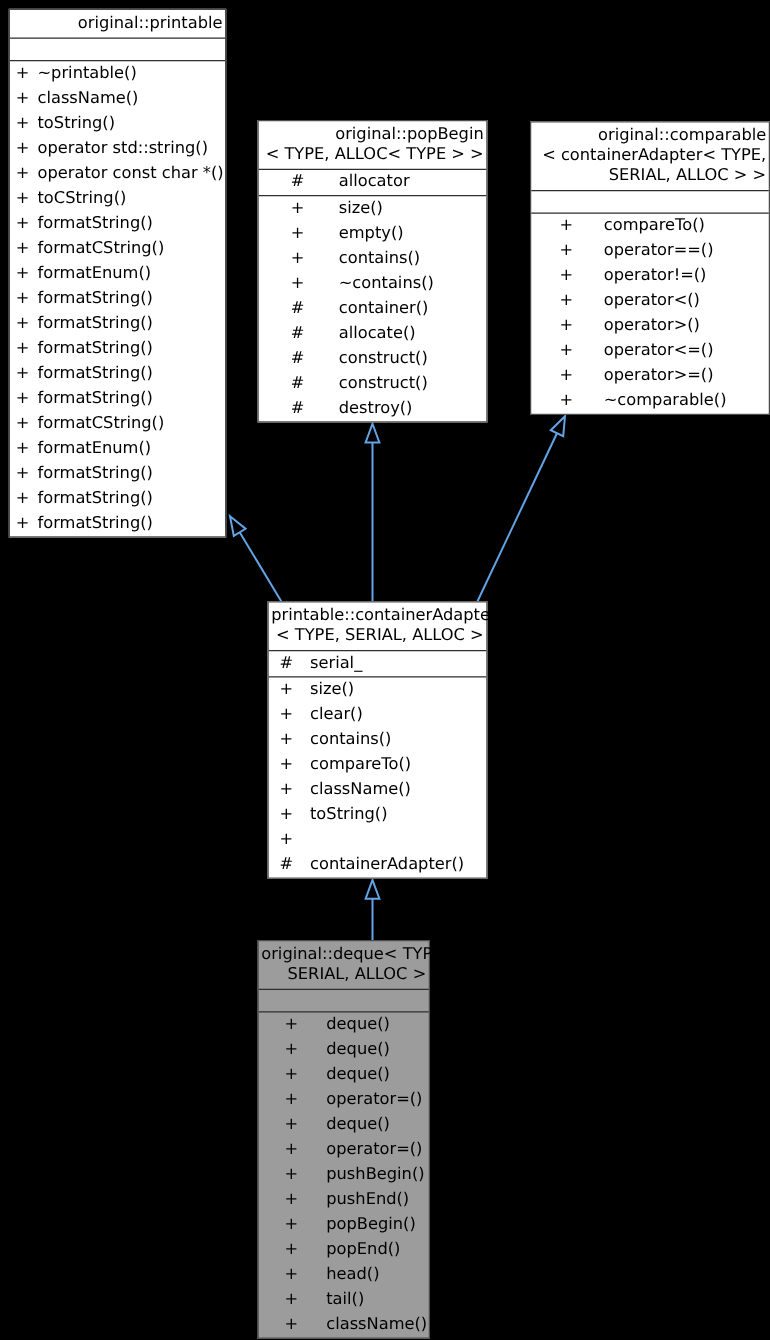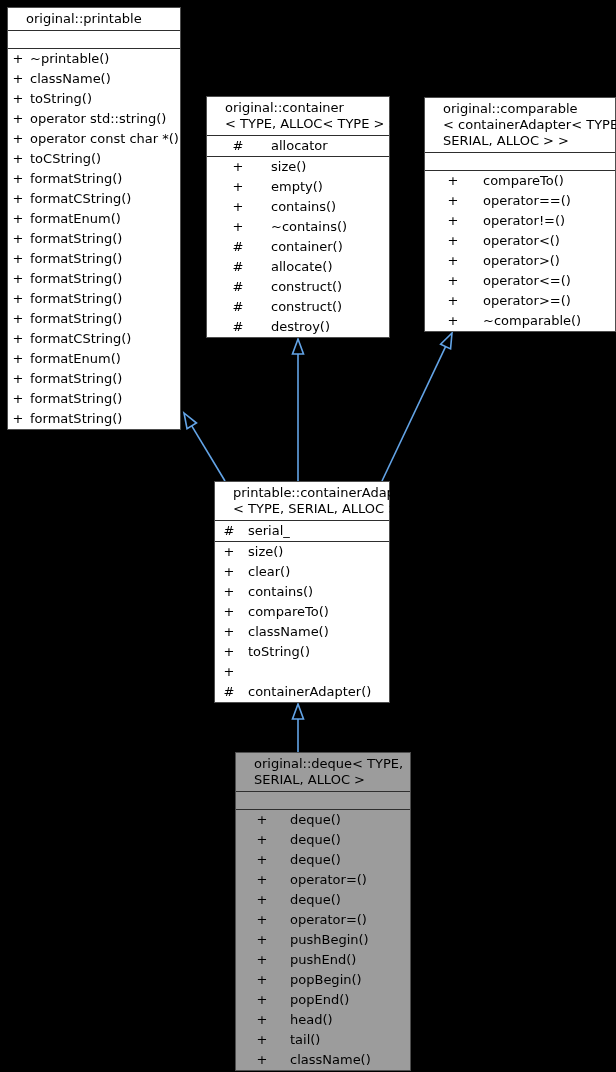--- a/index.html
+++ b/index.html
@@ -29,22 +29,22 @@
     border: 1px solid #4e4e4e;
     color: #000000;
     font-size: 13px;
     box-sizing: border-box;
     cursor: pointer;
   }
   .uml-node.highlight {
     background: #9c9c9c;
   }
   .sec-title {
-    padding: 3px 18px;
-    text-align: left;
+    padding: 3px 2px;
+    text-align: right;
     line-height: 16px;
     white-space: nowrap;
   }
   .sec-attrs {
     border-top: 1px solid #2e2e2e;
     border-bottom: 1px solid #2e2e2e;
     min-height: 17px;
   }
   .sec-methods {
     min-height: 4px;
@@ -166,21 +166,21 @@
           <span class="member-lbl">formatString()</span>
         </div>
         <div class="member-row">
           <span class="member-sym">+</span>
           <span class="member-lbl">formatString()</span>
         </div>
       </div>
     </div>
     <div class="uml-node" style="left: 206px; top: 96px; width: 184px; --padl: 6px; --sym: 50px; --gap: 8px; border-color: rgb(78, 78, 78);">
       <div class="sec-title">
-        <div>original::container</div>
+        <div>original::popBegin</div>
         <div>&lt; TYPE, ALLOC&lt; TYPE &gt; &gt;</div>
       </div>
       <div class="sec-attrs" style="border-color: rgb(46, 46, 46);">
         <div class="member-row">
           <span class="member-sym">#</span>
           <span class="member-lbl">allocator</span>
         </div>
       </div>
       <div class="sec-methods">
         <div class="member-row">
@@ -301,21 +301,21 @@
         </div>
         <div class="member-row">
           <span class="member-sym">+</span>
         </div>
         <div class="member-row">
           <span class="member-sym">#</span>
           <span class="member-lbl">containerAdapter()</span>
         </div>
       </div>
     </div>
-    <div class="uml-node highlight" style="left: 235px; top: 752px; width: 176px; --padl: 6px; --sym: 40px; --gap: 8px; border-color: rgb(78, 78, 78);">
+    <div class="uml-node highlight" style="left: 206px; top: 752px; width: 138px; --padl: 6px; --sym: 40px; --gap: 8px; border-color: rgb(78, 78, 78);">
       <div class="sec-title">
         <div>original::deque&lt; TYPE,</div>
         <div>SERIAL, ALLOC &gt;</div>
       </div>
       <div class="sec-attrs" style="border-color: rgb(46, 46, 46);"></div>
       <div class="sec-methods">
         <div class="member-row">
           <span class="member-sym">+</span>
           <span class="member-lbl">deque()</span>
         </div>

